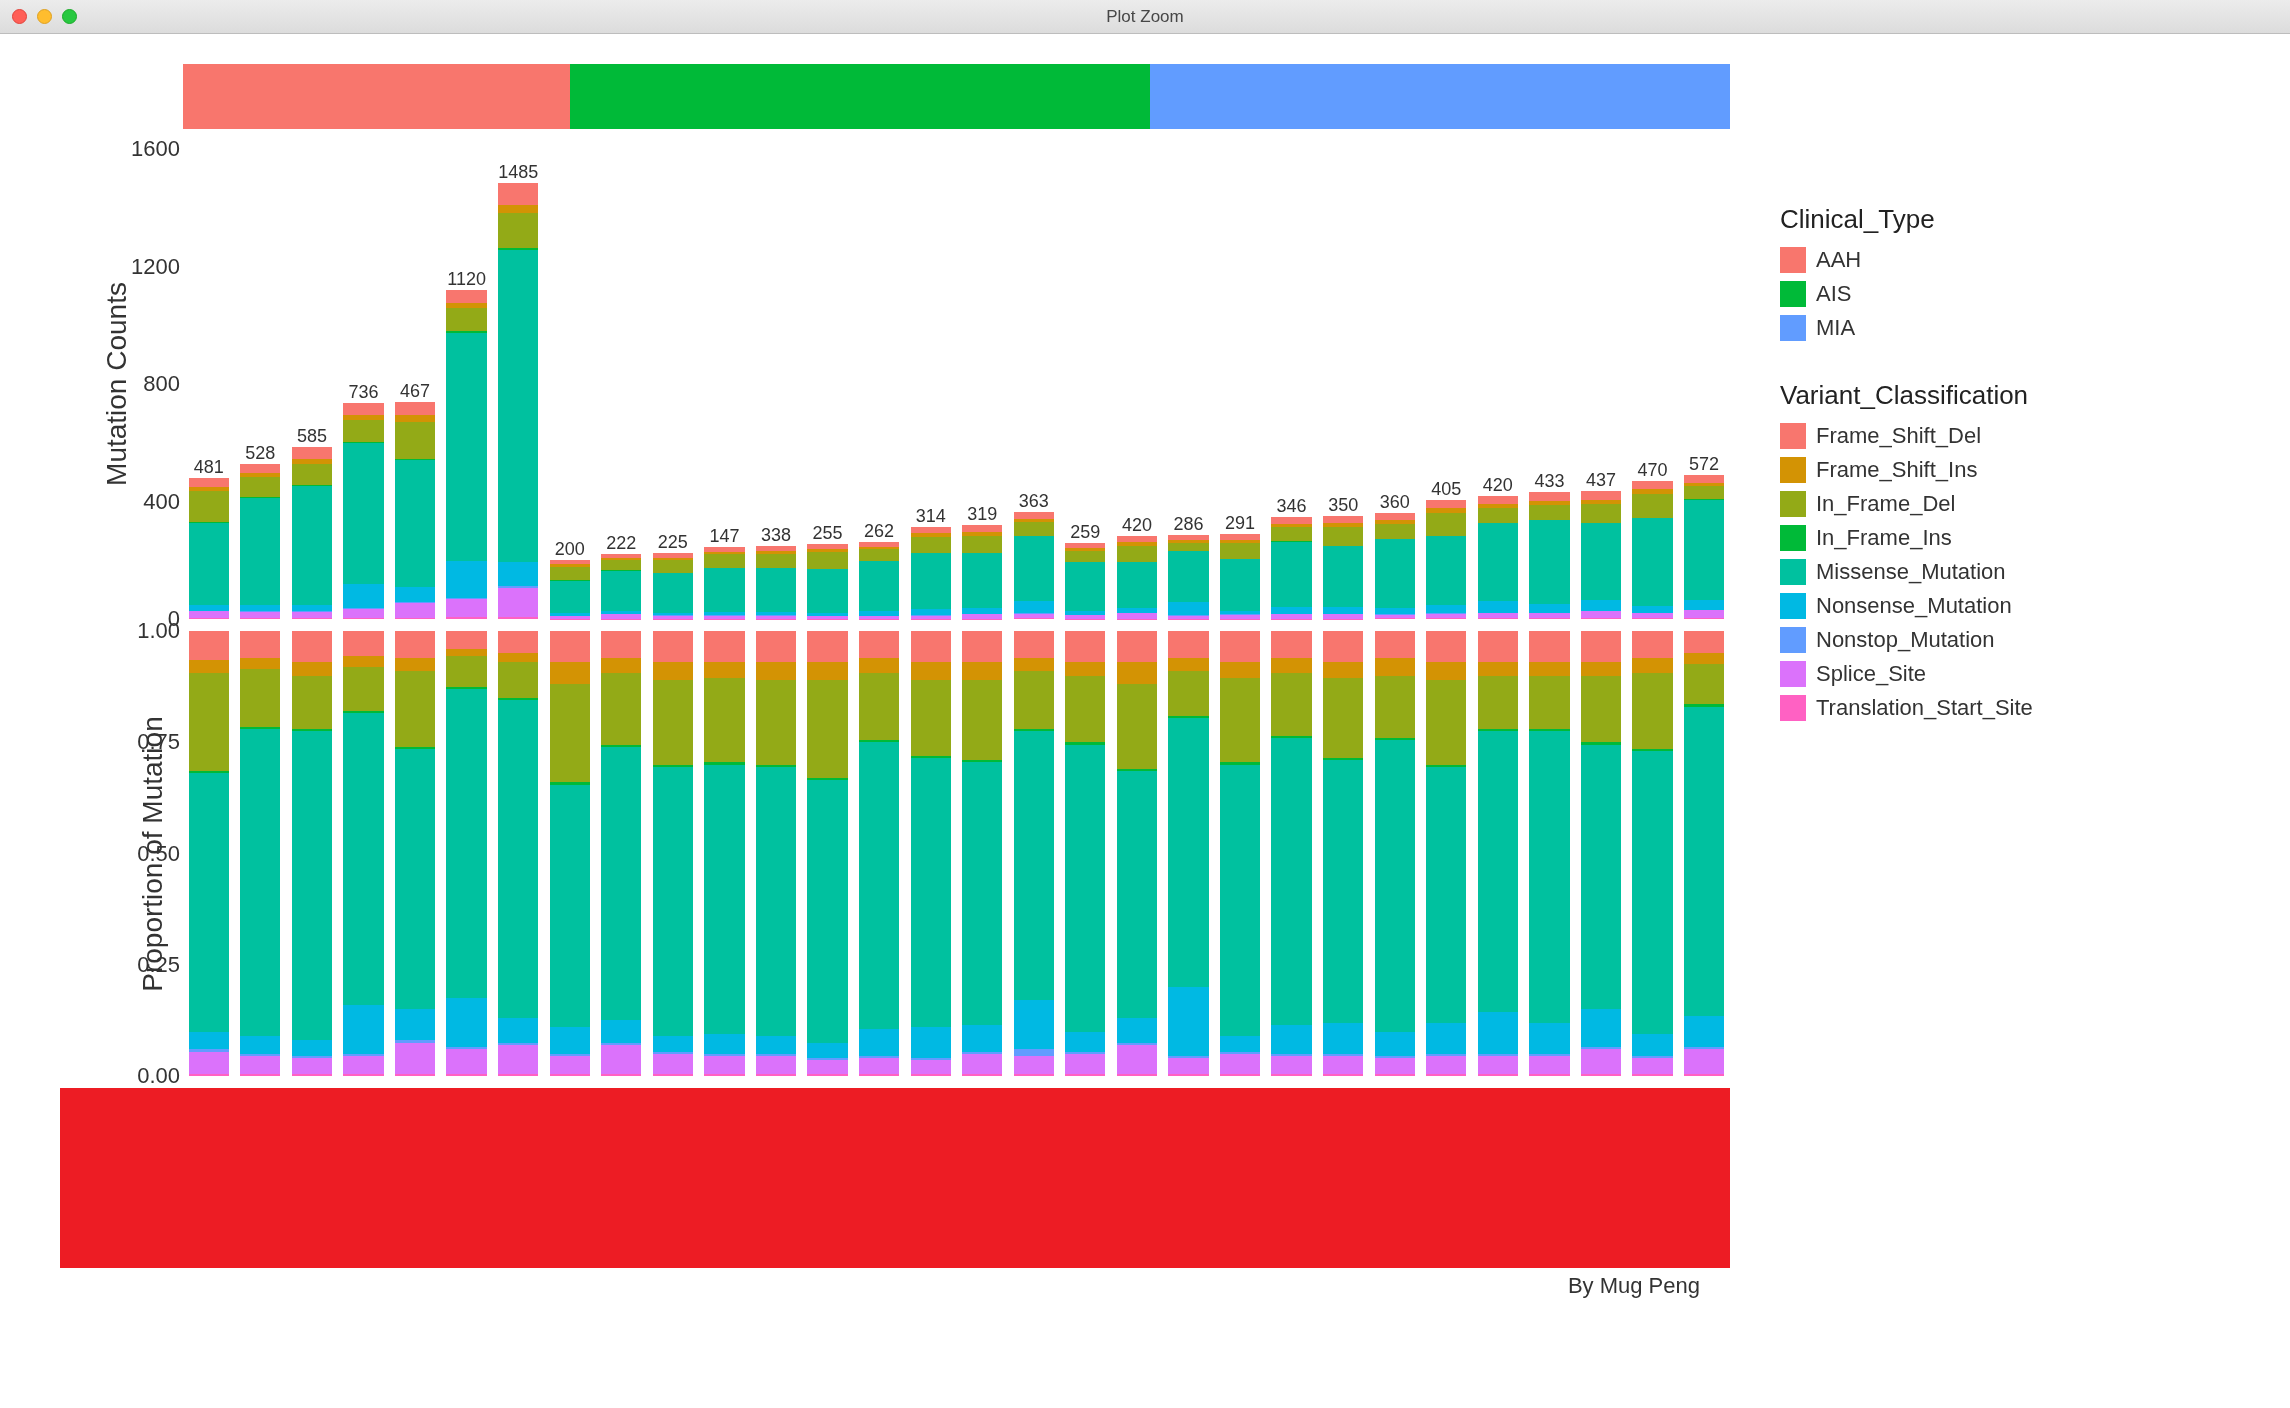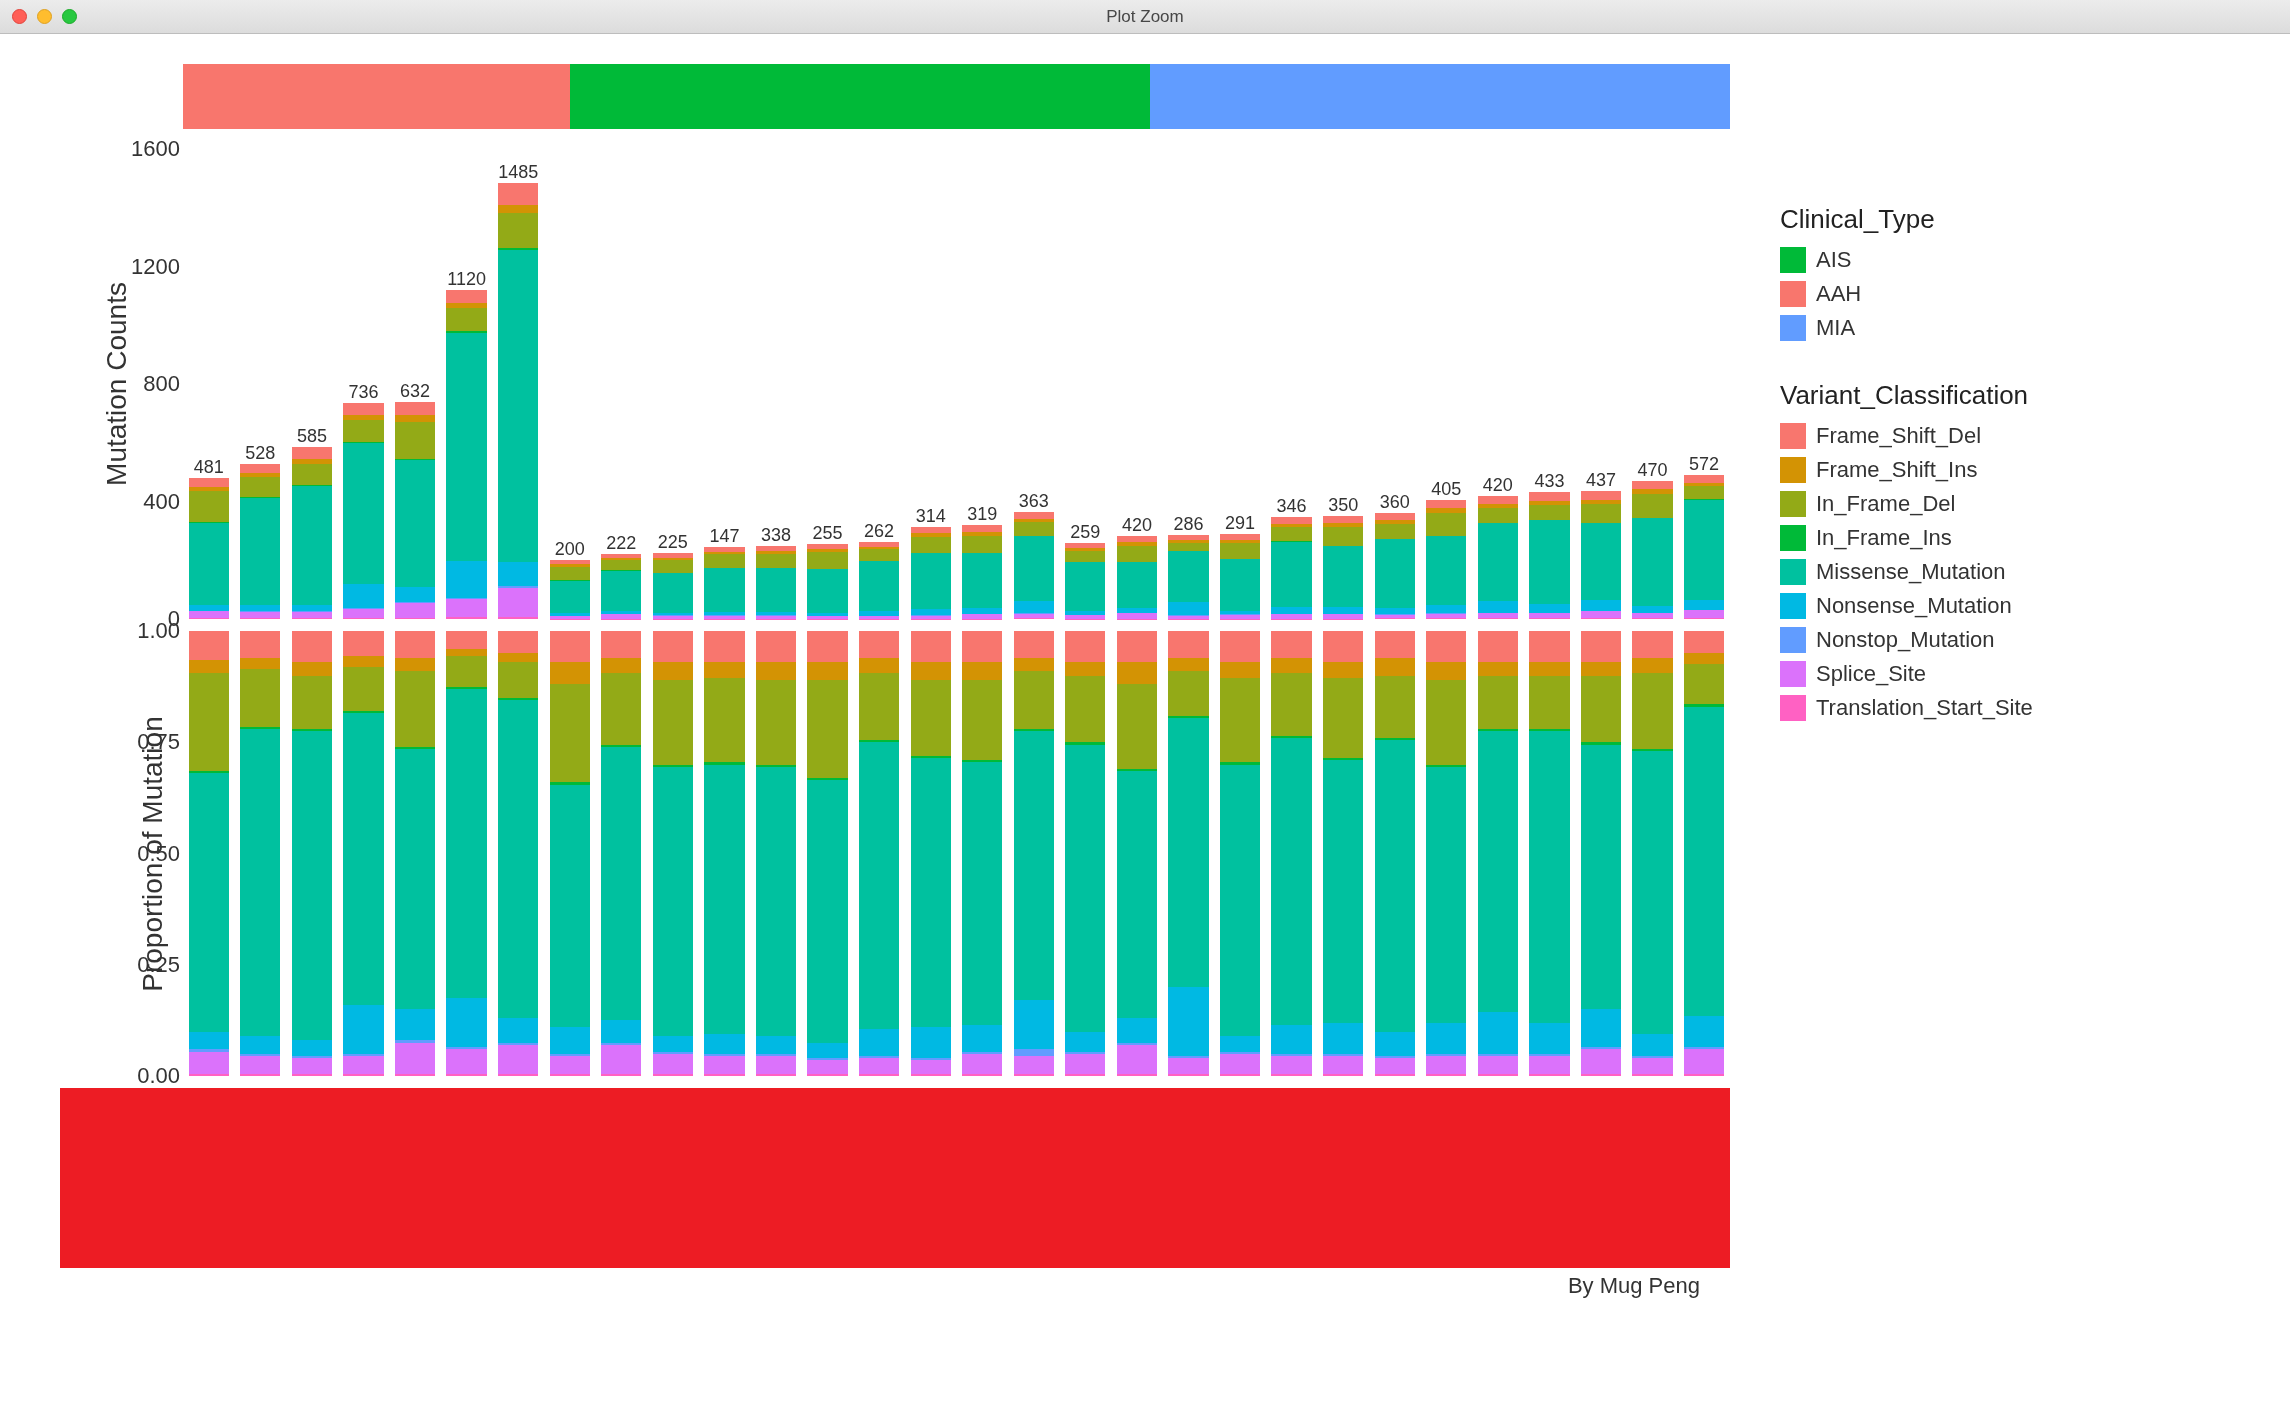--- a/index.html
+++ b/index.html
@@ -117,21 +117,21 @@
                 <div class="seg" style="height: 0.5%; background: rgb(97, 156, 255);"></div>
                 <div class="seg" style="height: 11%; background: rgb(0, 185, 227);"></div>
                 <div class="seg" style="height: 65.5%; background: rgb(0, 193, 159);"></div>
                 <div class="seg" style="height: 0.5%; background: rgb(0, 186, 56);"></div>
                 <div class="seg" style="height: 10%; background: rgb(147, 170, 23);"></div>
                 <div class="seg" style="height: 2.5%; background: rgb(211, 147, 4);"></div>
                 <div class="seg" style="height: 5.5%; background: rgb(248, 118, 110);"></div>
               </div>
             </div>
             <div class="barwrap">
-              <div class="barlabel" style="bottom: 46.125%;">632</div>
+              <div class="barlabel" style="bottom: 46.125%;">467</div>
               <div class="bar" style="height: 46.125%;">
                 <div class="seg" style="height: 0.5%; background: rgb(255, 97, 195);"></div>
                 <div class="seg" style="height: 7%; background: rgb(219, 114, 251);"></div>
                 <div class="seg" style="height: 0.5%; background: rgb(97, 156, 255);"></div>
                 <div class="seg" style="height: 7%; background: rgb(0, 185, 227);"></div>
                 <div class="seg" style="height: 58.5%; background: rgb(0, 193, 159);"></div>
                 <div class="seg" style="height: 0.5%; background: rgb(0, 186, 56);"></div>
                 <div class="seg" style="height: 17%; background: rgb(147, 170, 23);"></div>
                 <div class="seg" style="height: 3%; background: rgb(211, 147, 4);"></div>
                 <div class="seg" style="height: 6%; background: rgb(248, 118, 110);"></div>
@@ -894,26 +894,26 @@
       </div>
 
       <div class="redband"></div>
       <div class="credit">By Mug Peng</div>
     </div>
 
     <div class="legendarea">
       <div class="legend-title">Clinical_Type</div>
       <div class="legend-items" id="leg-clinical">
           <div class="legend-row">
+            <div class="swatch" style="background: rgb(248, 118, 109);"></div>
+            <div class="legend-label">AAH</div>
+          </div>
+          <div class="legend-row">
             <div class="swatch" style="background: rgb(0, 186, 56);"></div>
             <div class="legend-label">AIS</div>
-          </div>
-          <div class="legend-row">
-            <div class="swatch" style="background: rgb(248, 118, 109);"></div>
-            <div class="legend-label">AAH</div>
           </div>
           <div class="legend-row">
             <div class="swatch" style="background: rgb(97, 156, 255);"></div>
             <div class="legend-label">MIA</div>
           </div>
         </div>
       <div class="legend-title">Variant_Classification</div>
       <div class="legend-items" id="leg-variant">
           <div class="legend-row">
             <div class="swatch" style="background: rgb(248, 118, 110);"></div>

